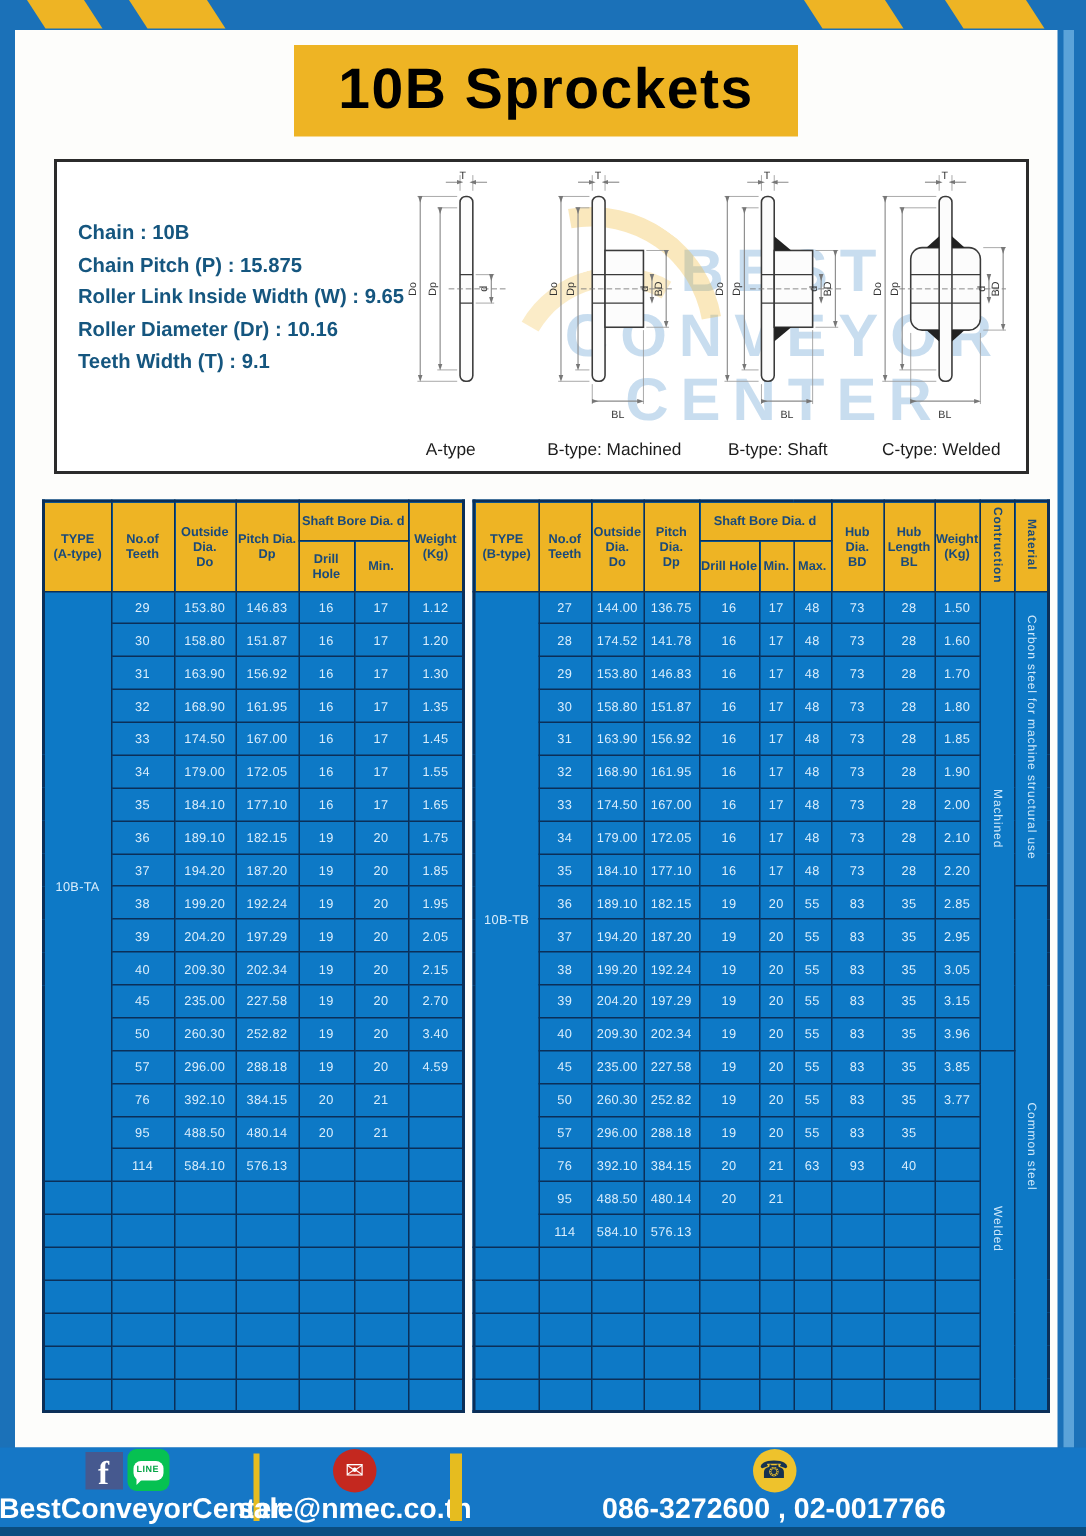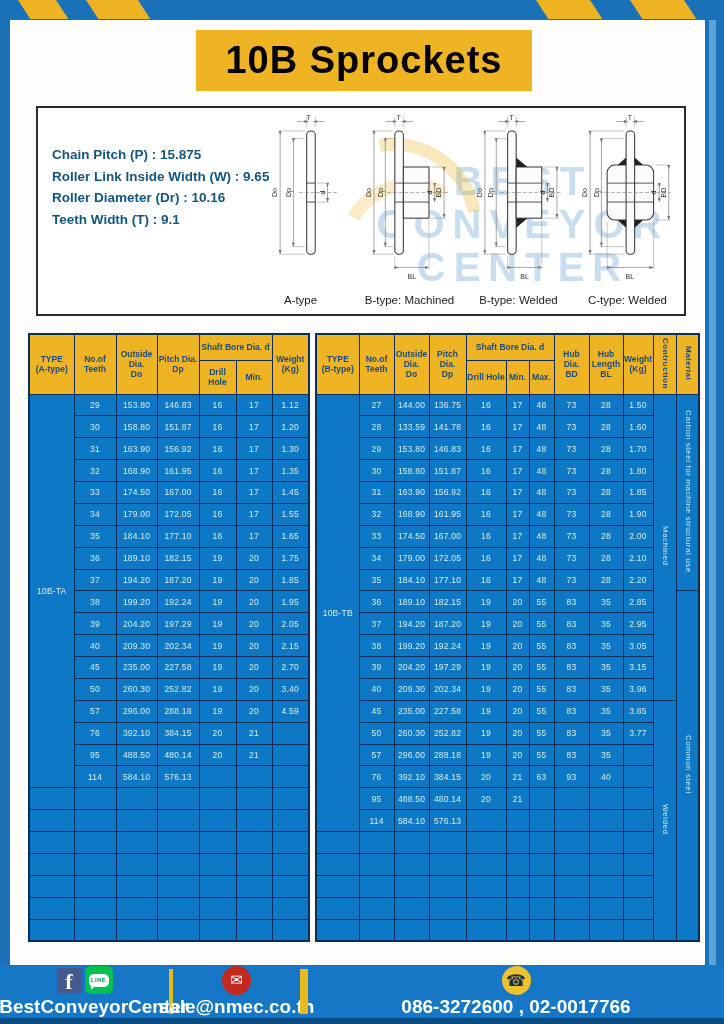--- a/index.html
+++ b/index.html
@@ -102,20 +102,21 @@
 <div class="diagram-box">
   <div class="watermark">
     <div>BEST</div>
     <div>CONVEYOR</div>
     <div>CENTER</div>
   </div>
   <div class="swoosh a"></div>
   <div class="swoosh b"></div>
 
   <div class="specs">
+    <div>Chain  :  10B</div>
     <div>Chain Pitch (P)  :  15.875</div>
     <div>Roller Link Inside Width (W) : 9.65</div>
     <div>Roller Diameter (Dr)  : 10.16</div>
     <div>Teeth Width (T)  :  9.1</div>
   </div>
 
   <div class="diagrams">
 
     <div class="diag">
       <svg viewBox="0 0 100 192">
@@ -209,21 +210,21 @@
         <text class="dimtxt" x="77" y="85" text-anchor="middle" transform="rotate(-90 77 85)">d</text>
         <line class="extline" x1="76" y1="58" x2="92" y2="58"></line>
           <line class="extline" x1="76" y1="112" x2="92" y2="112"></line>
         <line class="dimline" x1="90" y1="60" x2="90" y2="110" marker-start="url(#ah)" marker-end="url(#ah)"></line>
         <text class="dimtxt" x="87" y="85" text-anchor="middle" transform="rotate(-90 87 85)">BD</text>
         <line class="extline" x1="38" y1="152" x2="38" y2="166"></line>
           <line class="extline" x1="74" y1="114" x2="74" y2="166"></line>
         <line class="dimline" x1="40" y1="164" x2="72" y2="164" marker-start="url(#ah)" marker-end="url(#ah)"></line>
         <text class="dimtxt" x="56" y="176" text-anchor="middle">BL</text>
       </svg>
-      <div class="dlabel">B-type: Welded</div>
+      <div class="dlabel">B-type: Shaft</div>
     </div>
 
     <div class="diag">
       <svg viewBox="0 0 100 192">
         <line class="extline" x1="48" y1="16" x2="48" y2="5"></line>
           <line class="extline" x1="57" y1="16" x2="57" y2="5"></line>
         <line class="dimline" x1="38" y1="10" x2="48" y2="10" marker-end="url(#ah)"></line>
         <line class="dimline" x1="67" y1="10" x2="57" y2="10" marker-end="url(#ah)"></line>
         <text class="dimtxt" x="52" y="8" text-anchor="middle">T</text>
         <line class="extline" x1="46" y1="20" x2="8" y2="20"></line>
@@ -556,21 +557,21 @@
           <td>17</td>
           <td>48</td>
           <td>73</td>
           <td>28</td>
           <td>1.50</td>
           <td rowspan="14"><span class="vert">Machined</span></td>
           <td rowspan="9"><span class="vert">Carbon steel for machine structural use</span></td>
         </tr>
         <tr>
           <td>28</td>
-          <td>133.59</td>
+          <td>174.52</td>
           <td>141.78</td>
           <td>16</td>
           <td>17</td>
           <td>48</td>
           <td>73</td>
           <td>28</td>
           <td>1.60</td>
         </tr>
         <tr>
           <td>29</td>

